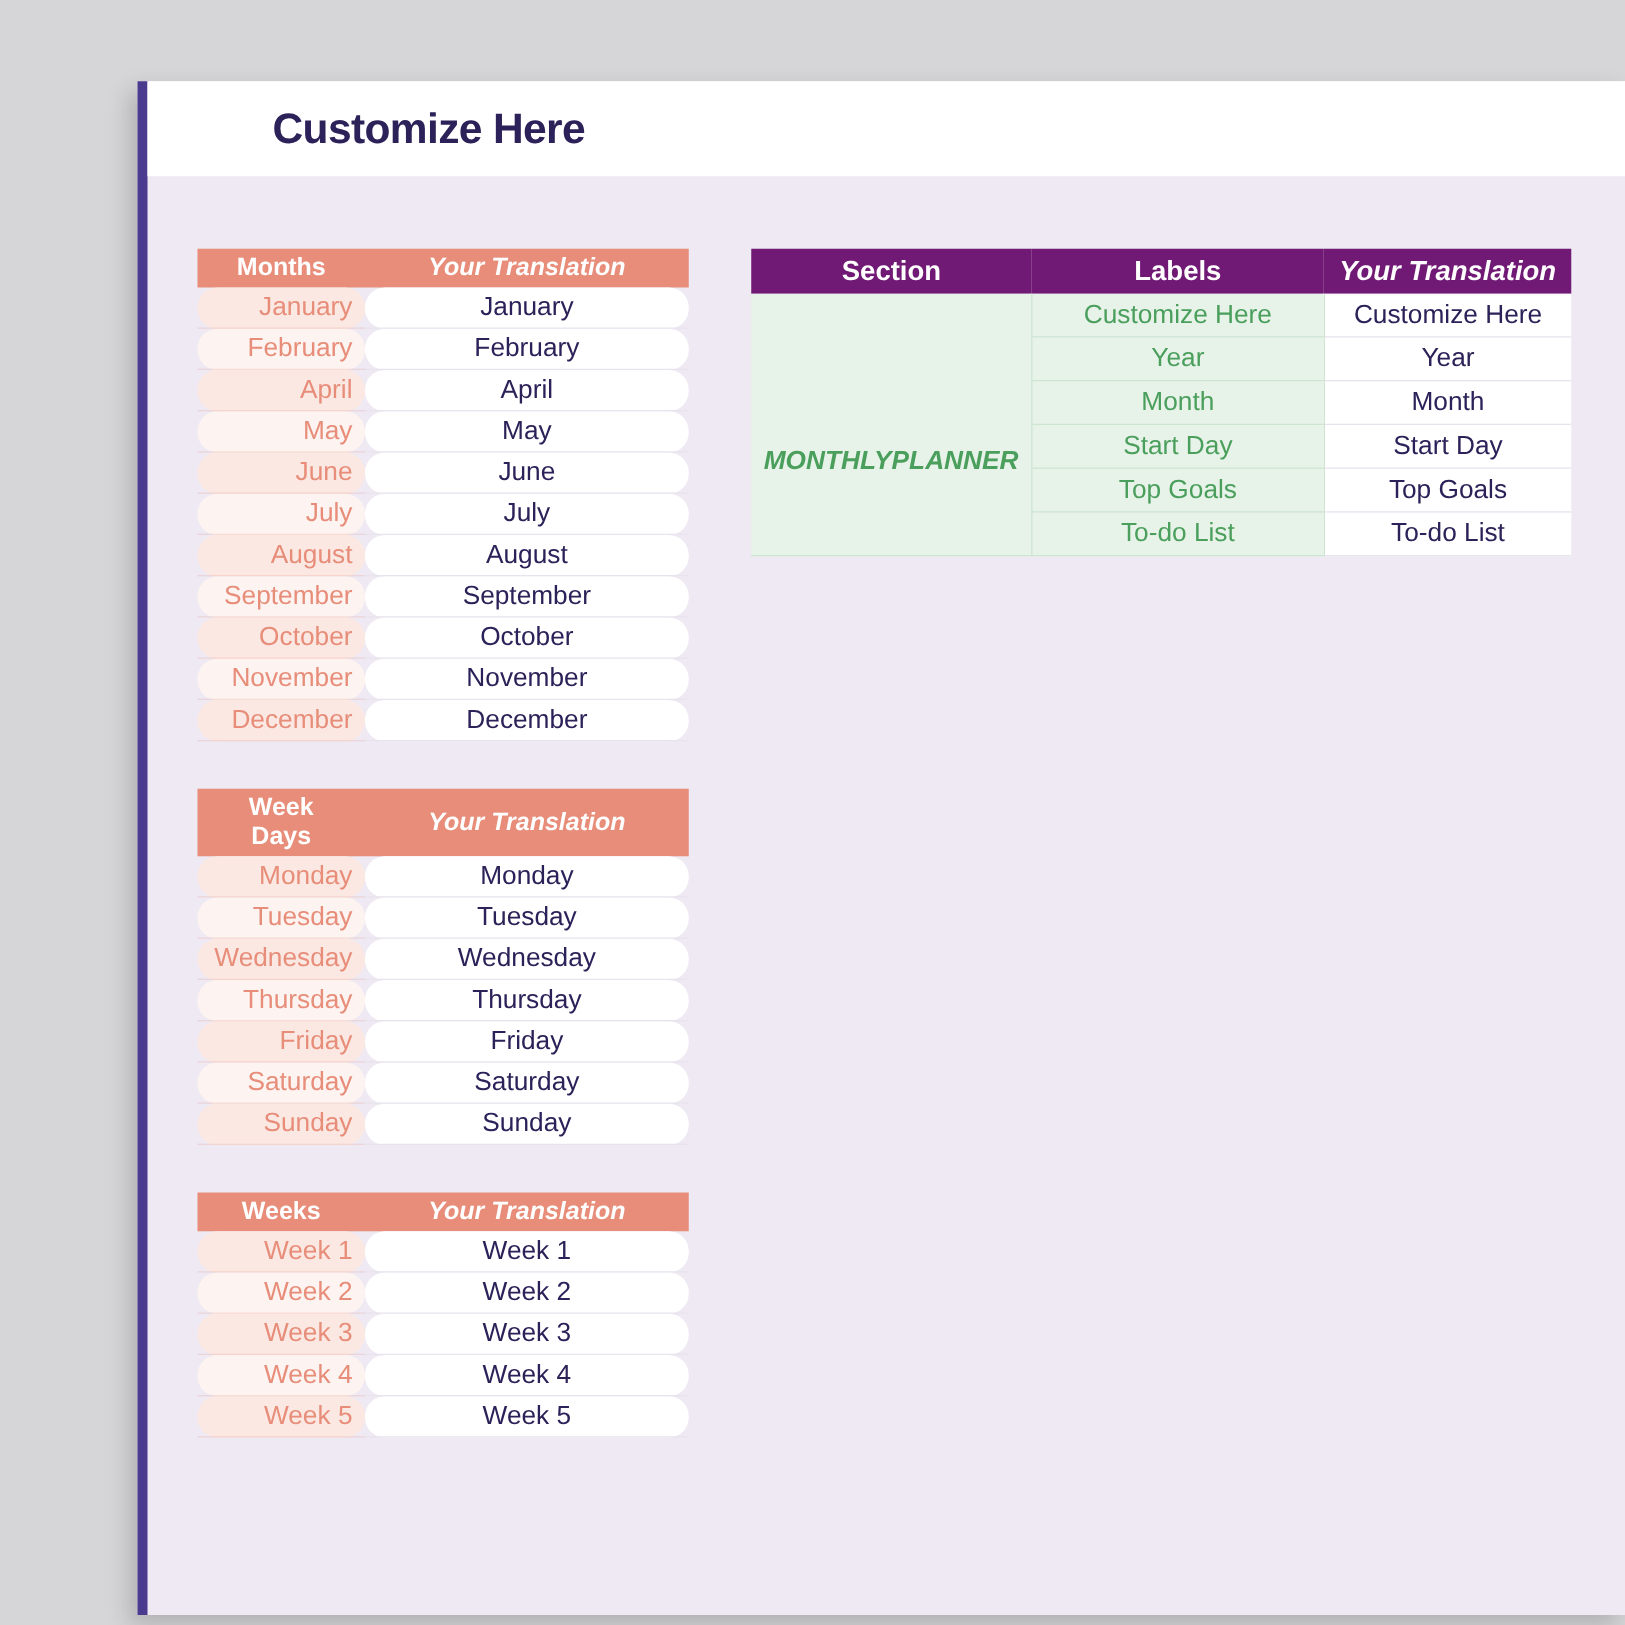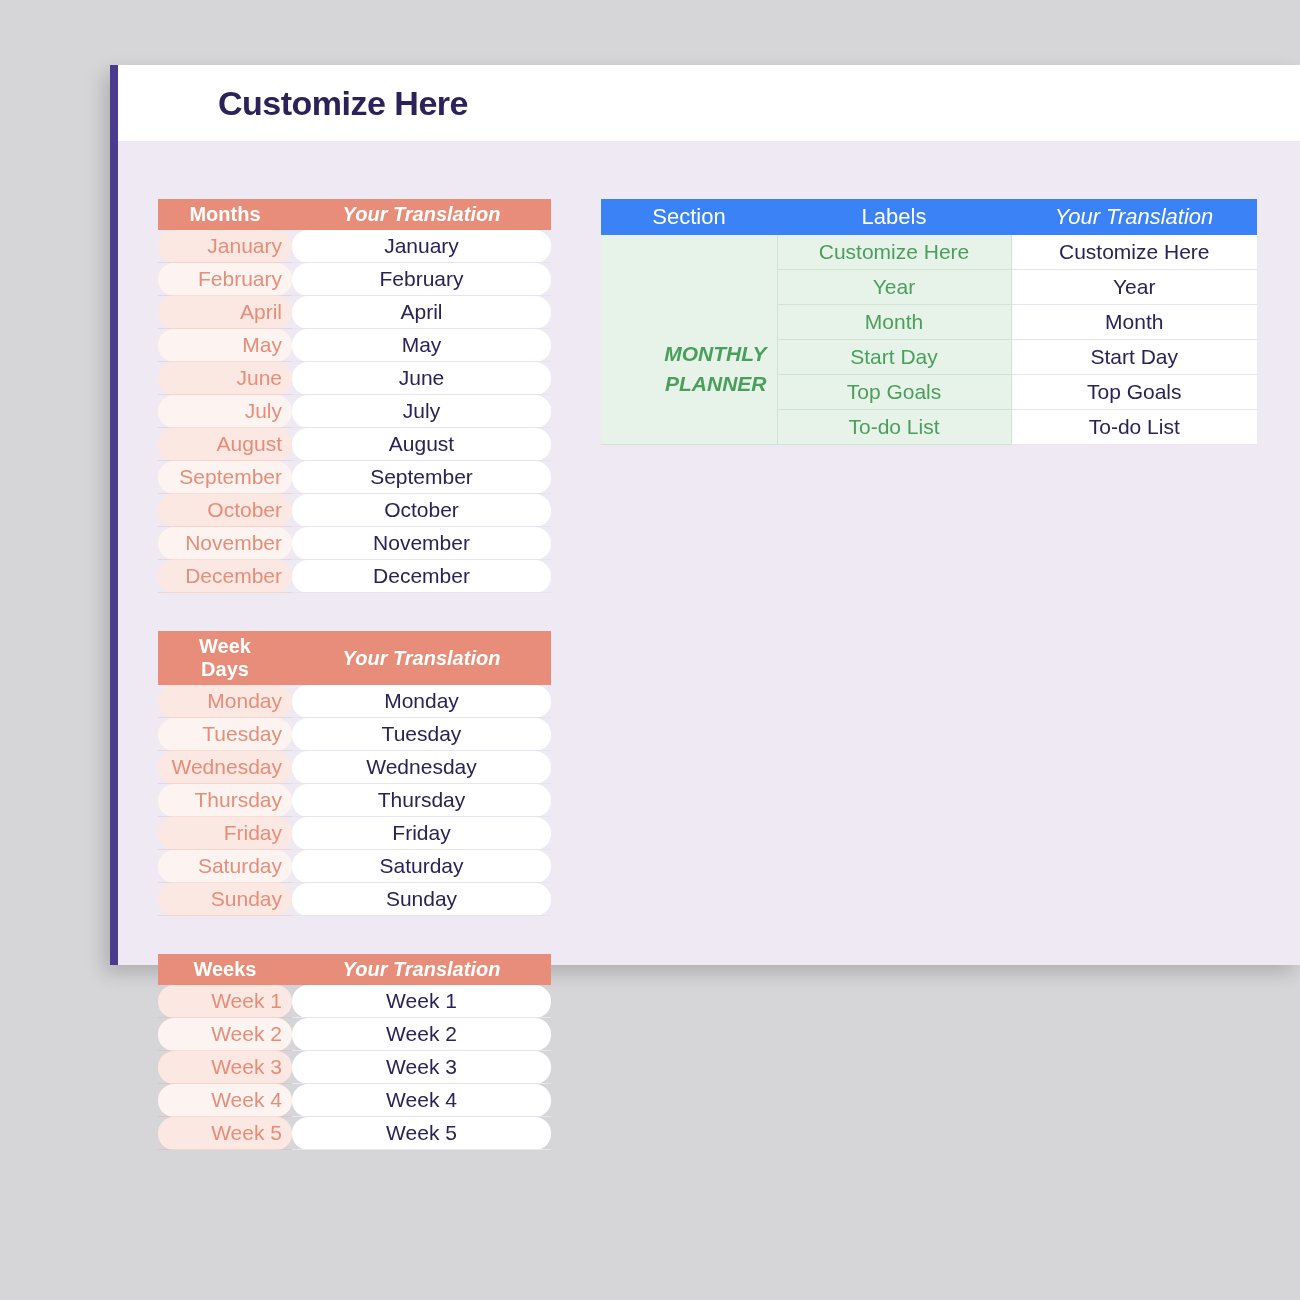--- a/index.html
+++ b/index.html
@@ -7,21 +7,21 @@
   body {
     background: #d6d6d9;
     font-family: -apple-system, BlinkMacSystemFont, "Segoe UI", Arial, sans-serif;
     overflow: hidden;
   }
   .page-wrap {
     position: absolute;
     left: 110px;
     top: 65px;
     width: 1190px;
-    height: 900px;
+    height: 1227px;
     background: #eee9f2;
     border-left: 8px solid #4b3b8f;
     box-shadow: -6px 8px 18px rgba(0,0,0,0.18);
   }
   .title-bar {
     background: #ffffff;
     height: 76px;
     display: flex;
     align-items: center;
     padding-left: 100px;
@@ -70,24 +70,24 @@
   .pink-table tbody tr:nth-child(even) td.key { background: #fdf3f0; }
   .pink-table tbody td.val {
     background: #ffffff;
     color: #2c2158;
     border-bottom: 1px solid #e8e4ee;
   }
 
   
   .green-table { width: 100%; border-collapse: collapse; }
   .green-table thead th {
-    background: #3b82f6;
+    background: #701a75;
     color: #ffffff;
     font-size: 22px;
-    font-weight: 400;
+    font-weight: 700;
     padding: 5px 6px;
     text-align: center;
   }
   .green-table thead th.italic { font-style: italic; }
   .green-table thead th.section-h { width: 176px; }
   .green-table thead th.label-h  { width: 234px; text-align: center; }
   .green-table tbody td {
     font-size: 21px;
     padding: 5px 10px;
     text-align: center;
@@ -263,21 +263,21 @@
           <tr>
             <th class="section-h">Section</th>
             <th class="label-h">Labels</th>
             <th class="italic">Your Translation</th>
           </tr>
         </thead>
         <tbody>
 
         <tr>
               <td class="section-cell" rowspan="6" style="vertical-align: middle;">
-                <div style="display: flex; flex-direction: column; justify-content: flex-start; align-items: flex-end; padding-top: 58px;">
+                <div style="display: flex; flex-direction: row; justify-content: flex-start; align-items: flex-start; padding-top: 58px;">
                   <span>MONTHLY</span>
                   <span>PLANNER</span>
                 </div>
               </td>
               <td class="label-cell">Customize Here</td>
               <td class="val-cell">Customize Here</td>
             </tr>
             <tr>
               <td class="label-cell">Year</td>
               <td class="val-cell">Year</td>

